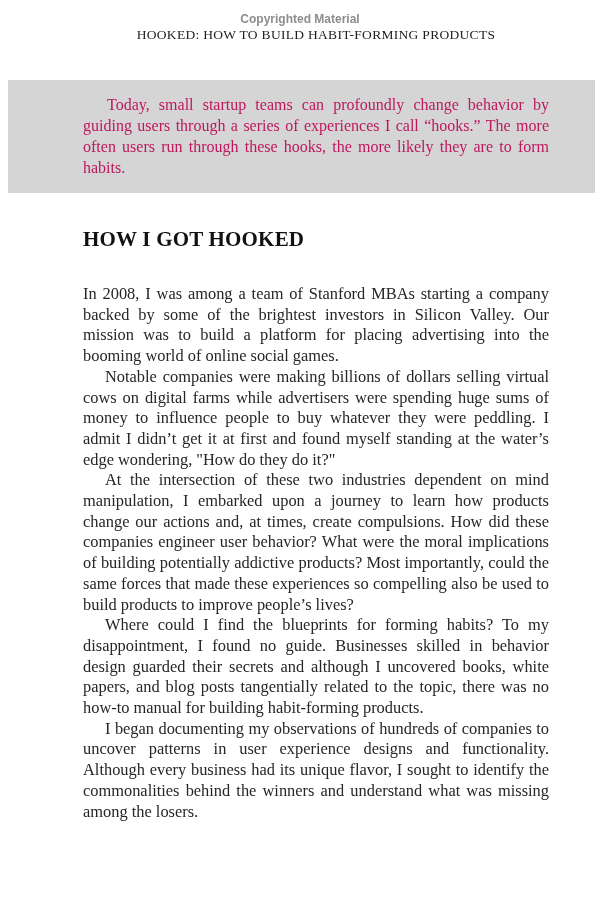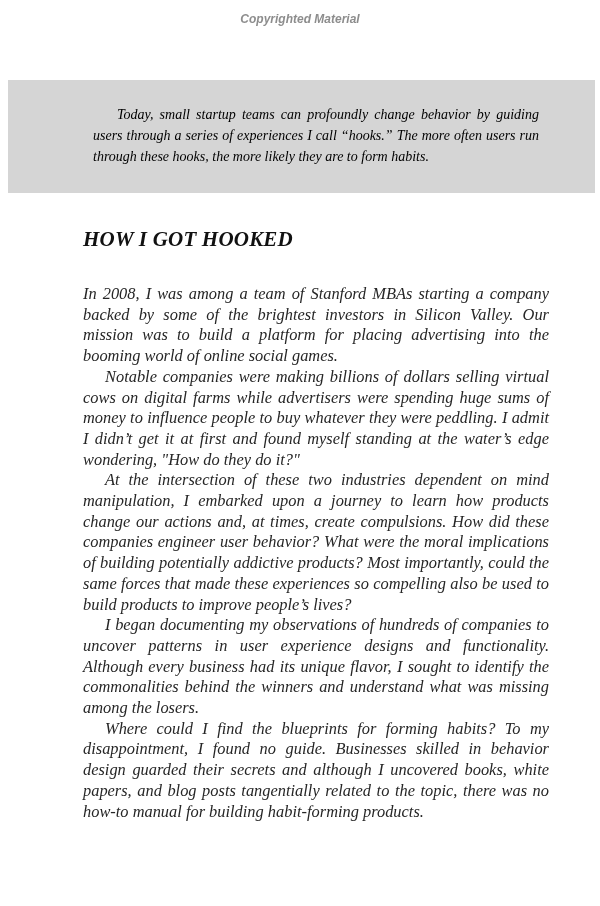--- a/index.html
+++ b/index.html
@@ -8,21 +8,20 @@
     height: 906px;
     background: #ffffff;
     font-family: "Liberation Serif", serif;
   }
   .page {
     position: relative;
     width: 600px;
     height: 832px;
     background: #ffffff;
     overflow: hidden;
-    font-style: italic;
   }
   .top-copyright {
     position: absolute;
     top: 12px; left: 0;
     width: 600px;
     text-align: center;
     font-family: "Liberation Sans", sans-serif;
     font-weight: bold;
     font-size: 12px;
     color: #8d8d8d;
@@ -41,24 +40,24 @@
   .quote-box {
     position: absolute;
     top: 80px; left: 8px;
     width: 587px;
     height: 113px;
     background: #d5d5d5;
     box-sizing: border-box;
     padding: 14px 46px 0 75px;
   }
   .quote-text {
-    margin: 10px;
-    font-size: 14px;
+    margin: 0;
+    font-size: 16px;
     line-height: 21px;
-    color: #000000;
+    color: #be185d;
     text-align: justify;
     text-indent: 24px;
   }
   .column {
     position: absolute;
     top: 227px; left: 83px;
     width: 466px;
     color: #262626;
   }
   .section-heading {
@@ -96,37 +95,38 @@
     color: #8d8d8d;
   }
 </style>
 </head>
 <body>
 
 <div class="page">
 
   <div class="top-copyright">Copyrighted Material</div>
 
+  <div class="running-title">HOOKED: HOW TO BUILD HABIT-FORMING PRODUCTS</div>
 
   <div class="quote-box">
     <p class="quote-text">Today, small startup teams can profoundly change behavior by guiding users through a series of experiences I call “hooks.” The more often users run through these hooks, the more likely they are to form habits.</p>
   </div>
 
   <main class="column">
     <h1 class="section-heading">HOW I GOT HOOKED</h1>
 
     <p class="para noindent">In 2008, I was among a team of Stanford MBAs starting a company backed by some of the brightest investors in Silicon Valley. Our mission was to build a platform for placing advertising into the booming world of online social games.</p>
 
     <p class="para">Notable companies were making billions of dollars selling virtual cows on digital farms while advertisers were spending huge sums of money to influence people to buy whatever they were peddling. I admit I didn’t get it at first and found myself standing at the water’s edge wondering, "How do they do it?"</p>
 
     <p class="para">At the intersection of these two industries dependent on mind manipulation, I embarked upon a journey to learn how products change our actions and, at times, create compulsions. How did these companies engineer user behavior? What were the moral implications of building potentially addictive products? Most importantly, could the same forces that made these experiences so compelling also be used to build products to improve people’s lives?</p>
 
+    <p class="para">Where could I find the blueprints for forming habits? To my disappointment, I found no guide. Businesses skilled in behavior design guarded their secrets and although I uncovered books, white papers, and blog posts tangentially related to the topic, there was no how-to manual for building habit-forming products.</p>
+
     <p class="para">I began documenting my observations of hundreds of companies to uncover patterns in user experience designs and functionality. Although every business had its unique flavor, I sought to identify the commonalities behind the winners and understand what was missing among the losers.</p>
-
-    <p class="para">Where could I find the blueprints for forming habits? To my disappointment, I found no guide. Businesses skilled in behavior design guarded their secrets and although I uncovered books, white papers, and blog posts tangentially related to the topic, there was no how-to manual for building habit-forming products.</p>
 
   </main>
 
   <div class="page-number">3</div>
 
   <div class="bottom-copyright">Copyrighted Material</div>
 
 </div>
 
 </body></html>

